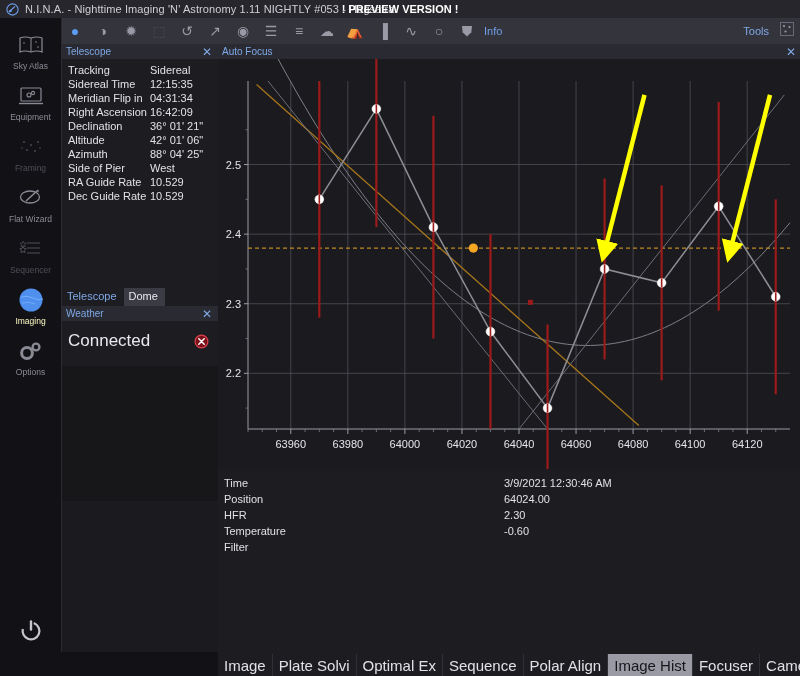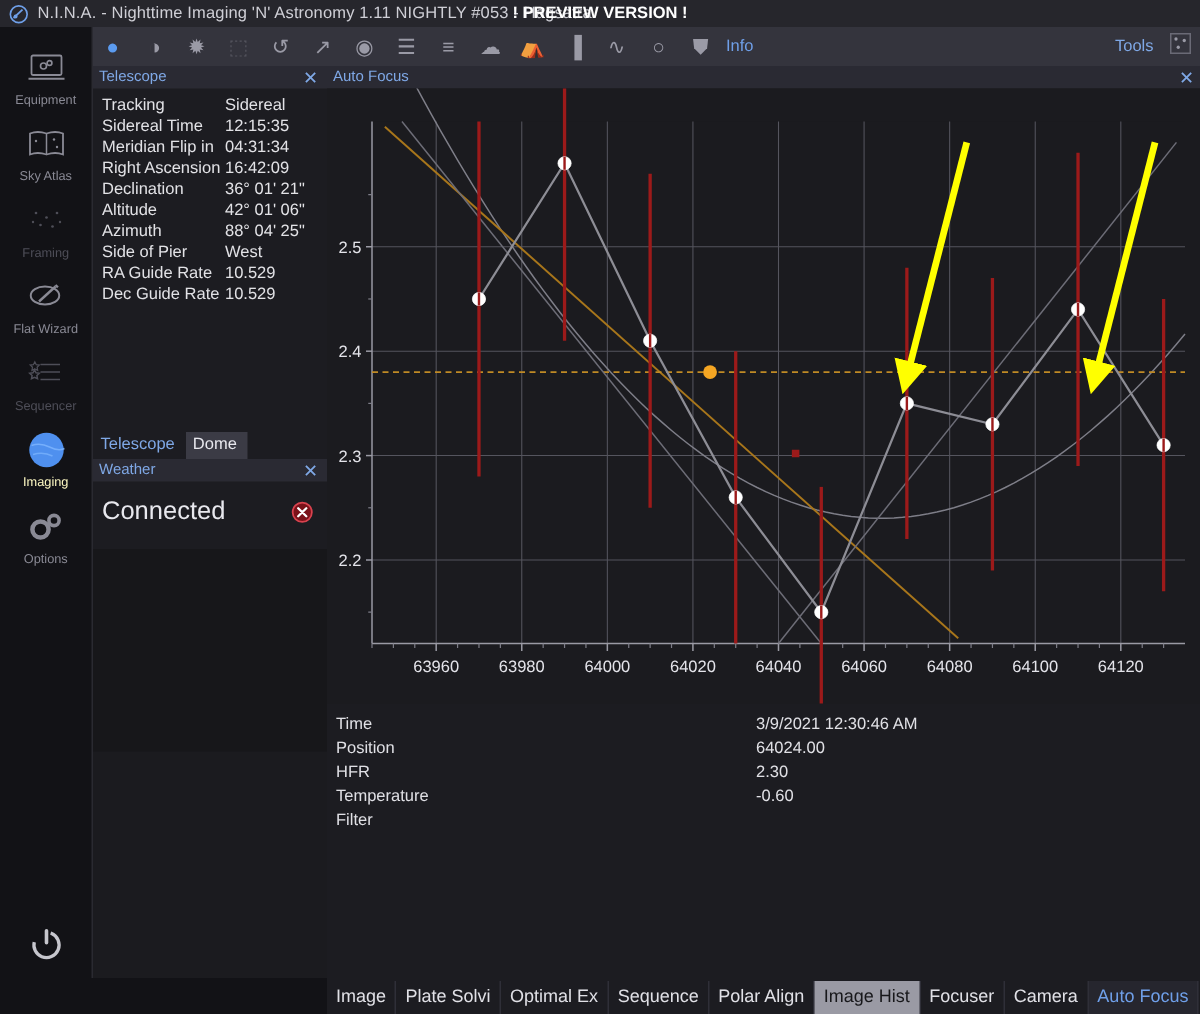--- a/index.html
+++ b/index.html
@@ -128,21 +128,21 @@
     display: flex; align-items: center; justify-content: center;
     font-size: 12px; color: #7fa8e6; cursor: pointer;
   }
 
   
   .bottom-tabs {
     position: absolute; left: 218px; top: 652px; width: 582px; height: 24px;
     background: #1c1c21; display: flex; align-items: stretch; padding-top: 2px;
   }
   .btab {
-    font-size: 12px; color: #e0e0e6; padding: 3px 6px 0 6px;
+    font-size: 15px; color: #e0e0e6; padding: 3px 6px 0 6px;
     border-right: 1px solid #2f2f38; cursor: pointer; white-space: nowrap;
   }
   .btab.sel { background: #9a9aa4; color: #17171a; }
   .btab.active { color: #6f9fe8; background: #26262e; }
 
   .bottom-strip {
     position: absolute; left: 0; top: 652px; width: 218px; height: 24px;
     background: #121216;
   }
 </style>
@@ -193,39 +193,39 @@
         </svg>
       </span>
     </div>
   </div>
 
   <div class="rail">
     <div id="railItems">
         <div class="rail-item">
           <div class="ri-icon">
             <svg width="26" height="20" viewBox="0 0 26 20">
-              <rect x="3" y="2" width="20" height="13" rx="1" fill="none" stroke="currentColor" stroke-width="1.2"></rect>
-              <line x1="1" y1="17.5" x2="25" y2="17.5" stroke="currentColor" stroke-width="1.4"></line>
-              <circle cx="11" cy="9" r="2" fill="none" stroke="currentColor" stroke-width="1.1"></circle>
-              <circle cx="15" cy="7" r="1.6" fill="none" stroke="currentColor" stroke-width="1.1"></circle>
-            </svg>
-          </div>
-          <div class="ri-label">Equipment</div>
-        </div>
-        <div class="rail-item">
-          <div class="ri-icon">
-            <svg width="26" height="20" viewBox="0 0 26 20">
               <path d="M2 3 Q7 1 13 3 Q19 1 24 3 L24 17 Q19 15 13 17 Q7 15 2 17 Z" fill="none" stroke="currentColor" stroke-width="1.2"></path>
               <line x1="13" y1="3" x2="13" y2="17" stroke="currentColor" stroke-width="1"></line>
               <circle cx="6" cy="8" r="0.8" fill="currentColor"></circle>
               <circle cx="18" cy="7" r="0.8" fill="currentColor"></circle>
               <circle cx="20" cy="12" r="0.8" fill="currentColor"></circle>
             </svg>
           </div>
           <div class="ri-label">Sky Atlas</div>
+        </div>
+        <div class="rail-item">
+          <div class="ri-icon">
+            <svg width="26" height="20" viewBox="0 0 26 20">
+              <rect x="3" y="2" width="20" height="13" rx="1" fill="none" stroke="currentColor" stroke-width="1.2"></rect>
+              <line x1="1" y1="17.5" x2="25" y2="17.5" stroke="currentColor" stroke-width="1.4"></line>
+              <circle cx="11" cy="9" r="2" fill="none" stroke="currentColor" stroke-width="1.1"></circle>
+              <circle cx="15" cy="7" r="1.6" fill="none" stroke="currentColor" stroke-width="1.1"></circle>
+            </svg>
+          </div>
+          <div class="ri-label">Equipment</div>
         </div>
         <div class="rail-item dim">
           <div class="ri-icon">
             <svg width="26" height="20" viewBox="0 0 26 20">
               <circle cx="6" cy="5" r="0.9" fill="currentColor"></circle>
               <circle cx="13" cy="8" r="0.9" fill="currentColor"></circle>
               <circle cx="20" cy="5" r="0.9" fill="currentColor"></circle>
               <circle cx="9" cy="13" r="0.9" fill="currentColor"></circle>
               <circle cx="17" cy="14" r="0.9" fill="currentColor"></circle>
               <circle cx="22" cy="11" r="0.8" fill="currentColor"></circle>

